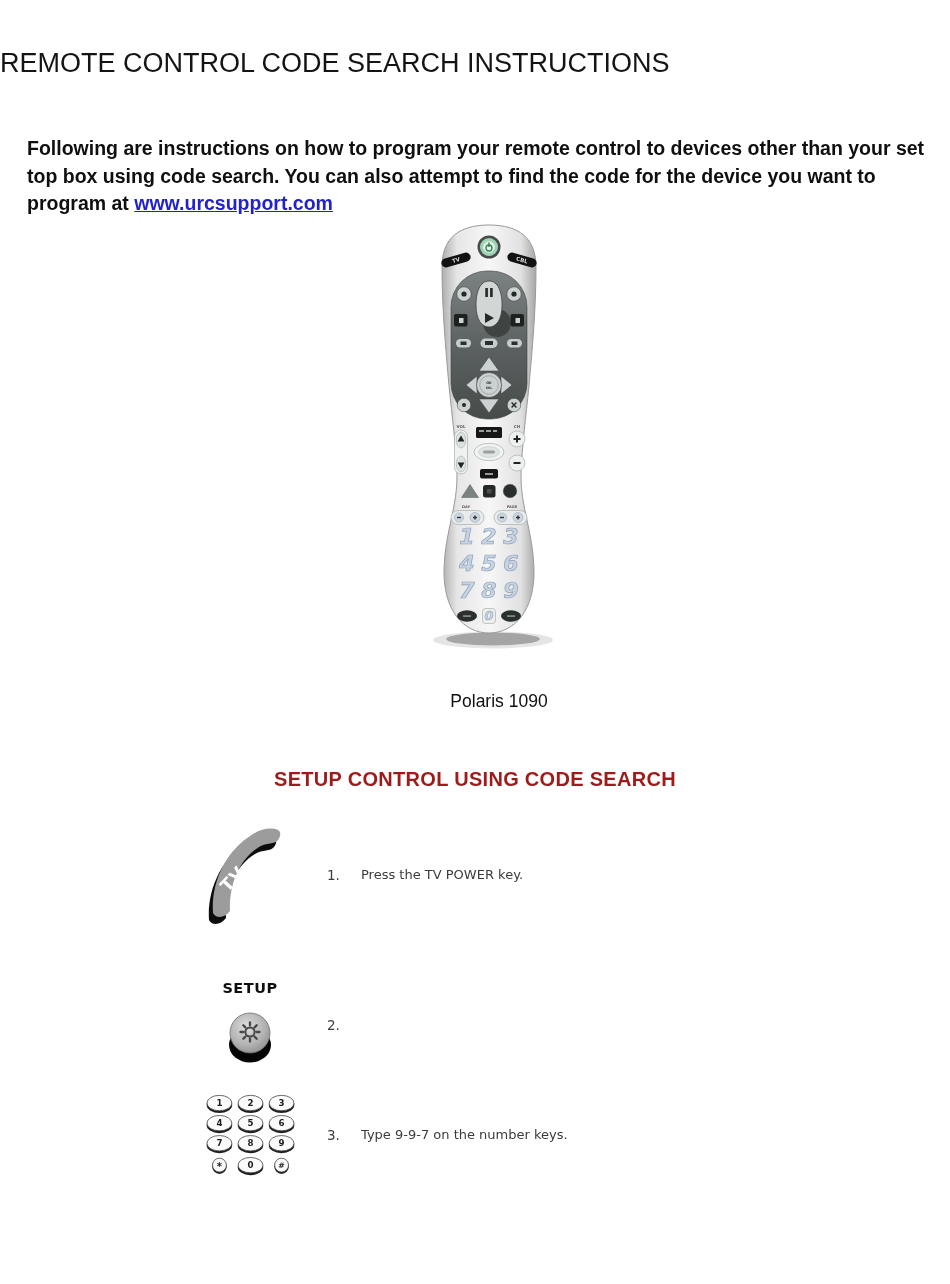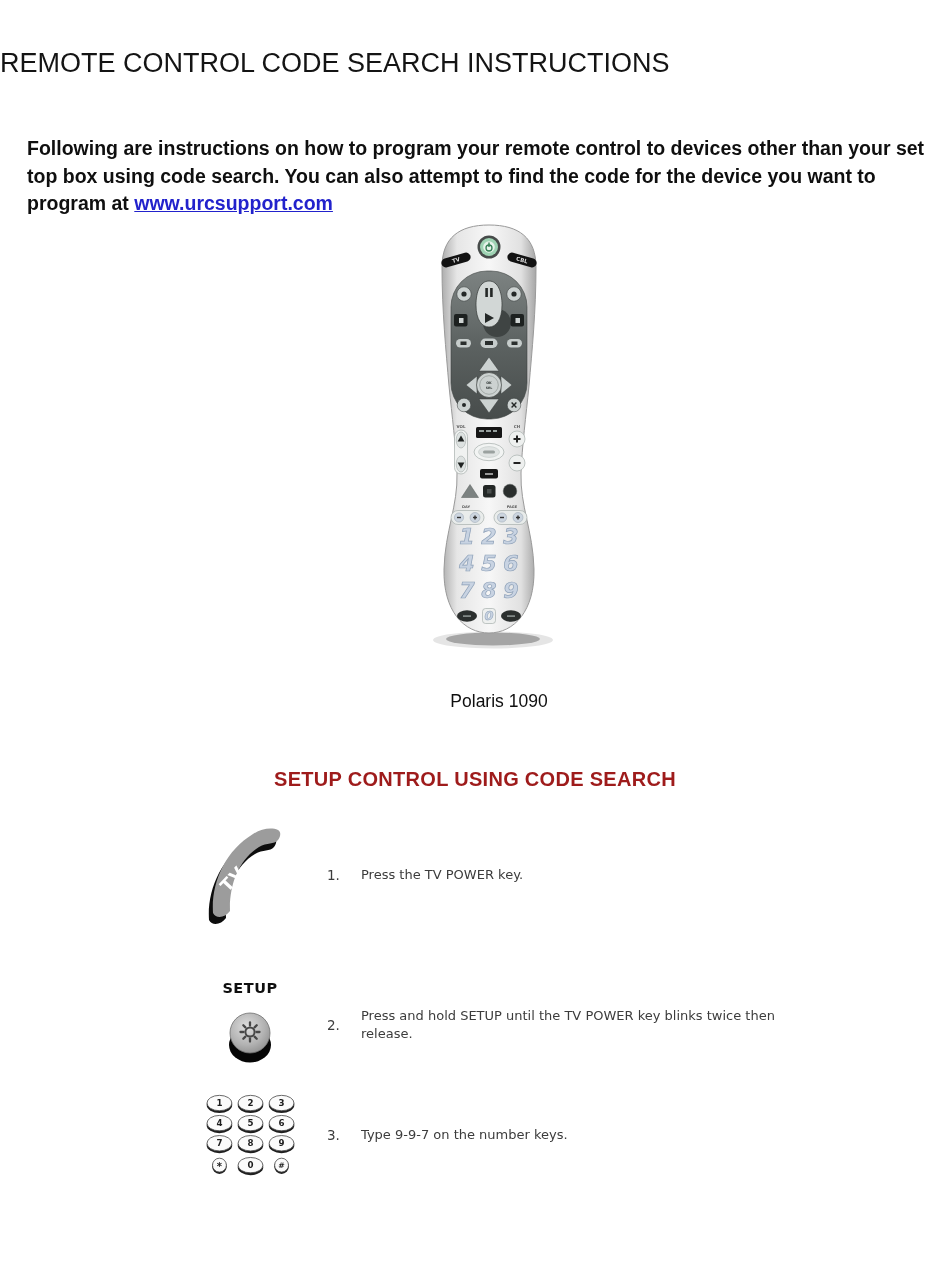--- a/index.html
+++ b/index.html
@@ -230,21 +230,20 @@
             <line x1="25.5" y1="53" x2="28.5" y2="53"></line>
             <line x1="41.5" y1="53" x2="44.5" y2="53"></line>
             <line x1="28.3" y1="46.3" x2="30.4" y2="48.4"></line>
             <line x1="39.6" y1="57.6" x2="41.7" y2="59.7"></line>
             <line x1="28.3" y1="59.7" x2="30.4" y2="57.6"></line>
             <line x1="39.6" y1="48.4" x2="41.7" y2="46.3"></line>
           </g>
         </svg>
       </div>
       <div class="num">2.</div>
-      <div class="txt">Press and hold SETUP until the TV POWER key blinks twice then release.</div>
     </div>
 
     <div class="step step-3">
       <div class="icon-col">
         <svg width="95" height="88" viewBox="0 0 104 96">
           <g>
             <ellipse cx="18" cy="15" rx="14" ry="9" fill="#1f1f1f"></ellipse>
               <ellipse cx="18" cy="13" rx="13.6" ry="8.4" fill="#fbfbfb" stroke="#4a4a4a" stroke-width="0.9"></ellipse>
             <ellipse cx="52" cy="15" rx="14" ry="9" fill="#1f1f1f"></ellipse>
               <ellipse cx="52" cy="13" rx="13.6" ry="8.4" fill="#fbfbfb" stroke="#4a4a4a" stroke-width="0.9"></ellipse>

